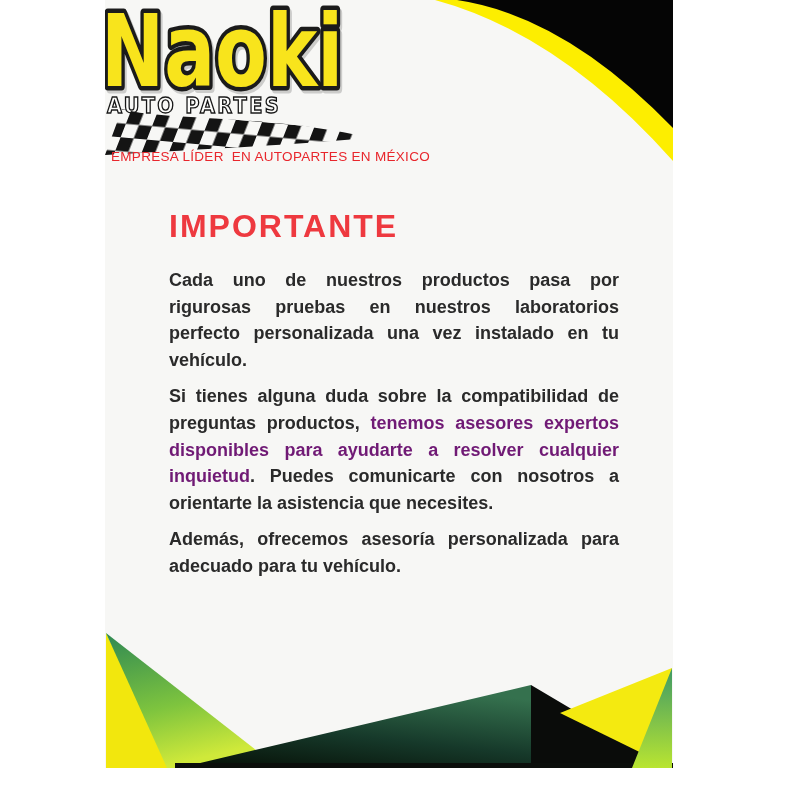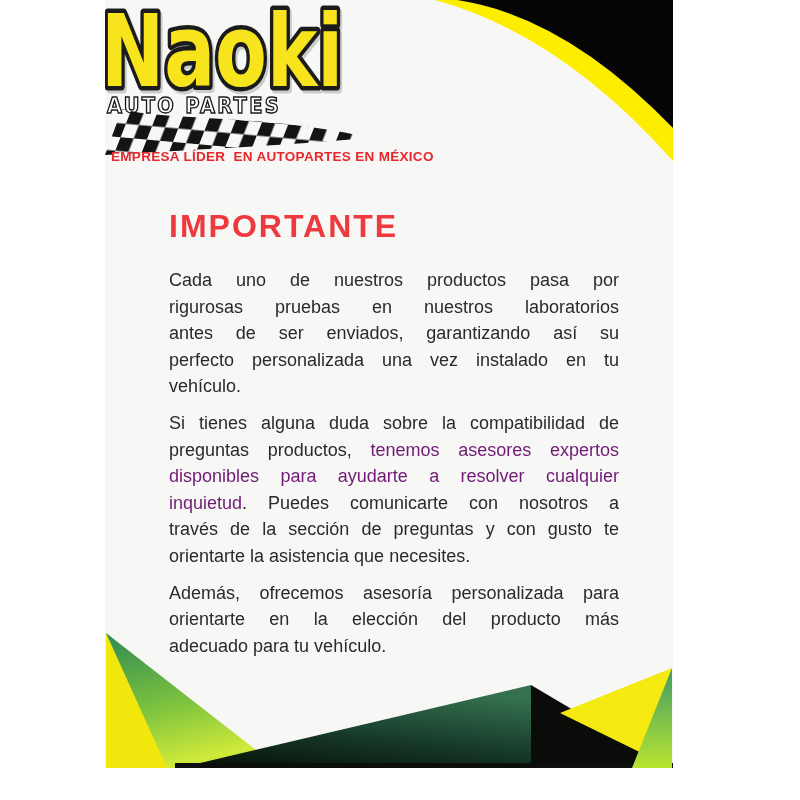--- a/index.html
+++ b/index.html
@@ -12,31 +12,31 @@
     background:#f7f7f5;overflow:hidden;
   }
   
   .corner-svg{position:absolute;top:0;right:0;}
   
   .logo-svg{position:absolute;left:-10px;top:0;filter:drop-shadow(2px 3px 0 rgba(150,150,150,.45));}
   .subtext-svg{position:absolute;left:0;top:92px;}
   .flag-svg{position:absolute;left:0;top:108px;}
   .tagline{
     position:absolute;left:6px;top:149px;
-    font-size:13.5px;font-weight:bold;letter-spacing:.3px;color:#e8262c;white-space:pre;
+    font-size:13.5px;font-weight:normal;letter-spacing:.3px;color:#e8262c;white-space:pre;
   }
   
   .main-col{position:absolute;left:64px;top:194px;width:450px;}
   .heading{
     font-size:32px;font-weight:bold;letter-spacing:2px;color:#ee393f;
     line-height:37px;margin:14px 0 22px 0;
   }
   .para{margin:0 0 10px 0;}
   .line{
-    font-size:18px;font-weight:normal;line-height:26.6px;color:#2a2a2a;
+    font-size:18px;font-weight:bold;line-height:26.6px;color:#2a2a2a;
     text-align:justify;text-align-last:justify;white-space:normal;
   }
   .line.last{text-align-last:left;}
   .seg-dark{color:#2a2a2a;}
   .seg-red{color:#701a75;}
   
   .bottom-svg{position:absolute;left:0;bottom:0;}
 </style>
 </head>
 <body>
@@ -67,35 +67,32 @@
   </svg>
 
   <div class="tagline">EMPRESA LÍDER  EN AUTOPARTES EN MÉXICO</div>
 
   <div class="main-col">
     <h1 class="heading">IMPORTANTE</h1>
     <div>
         <div class="para">
           <div class="line"><span class="seg-dark">Cada uno de nuestros productos pasa por</span></div>
           <div class="line"><span class="seg-dark">rigurosas pruebas en nuestros laboratorios</span></div>
-          <div class="line"><span class="seg-dark">antes de ser enviados, garantizando así su</span></div>
           <div class="line"><span class="seg-dark">perfecto personalizada una vez instalado en tu</span></div>
           <div class="line last"><span class="seg-dark">vehículo.</span></div>
         </div>
         <div class="para">
           <div class="line"><span class="seg-dark">Si tienes alguna duda sobre la compatibilidad de</span></div>
           <div class="line"><span class="seg-dark">preguntas productos, </span><span class="seg-red">tenemos asesores expertos</span></div>
           <div class="line"><span class="seg-red">disponibles para ayudarte a resolver cualquier</span></div>
           <div class="line"><span class="seg-red">inquietud</span><span class="seg-dark">. Puedes comunicarte con nosotros a</span></div>
-          <div class="line"><span class="seg-dark">través de la sección de preguntas y con gusto te</span></div>
           <div class="line last"><span class="seg-dark">orientarte la asistencia que necesites.</span></div>
         </div>
         <div class="para">
           <div class="line"><span class="seg-dark">Además, ofrecemos asesoría personalizada para</span></div>
-          <div class="line"><span class="seg-dark">orientarte en la elección del producto más</span></div>
           <div class="line last"><span class="seg-dark">adecuado para tu vehículo.</span></div>
         </div>
       </div>
   </div>
 
   <svg class="bottom-svg" width="568" height="145" viewBox="0 0 568 145">
     <defs>
       <linearGradient id="gLeft" x1="0" y1="0" x2="0.3" y2="1">
         <stop offset="0" stop-color="#2f8953"></stop>
         <stop offset="0.6" stop-color="#7ec43e"></stop>

